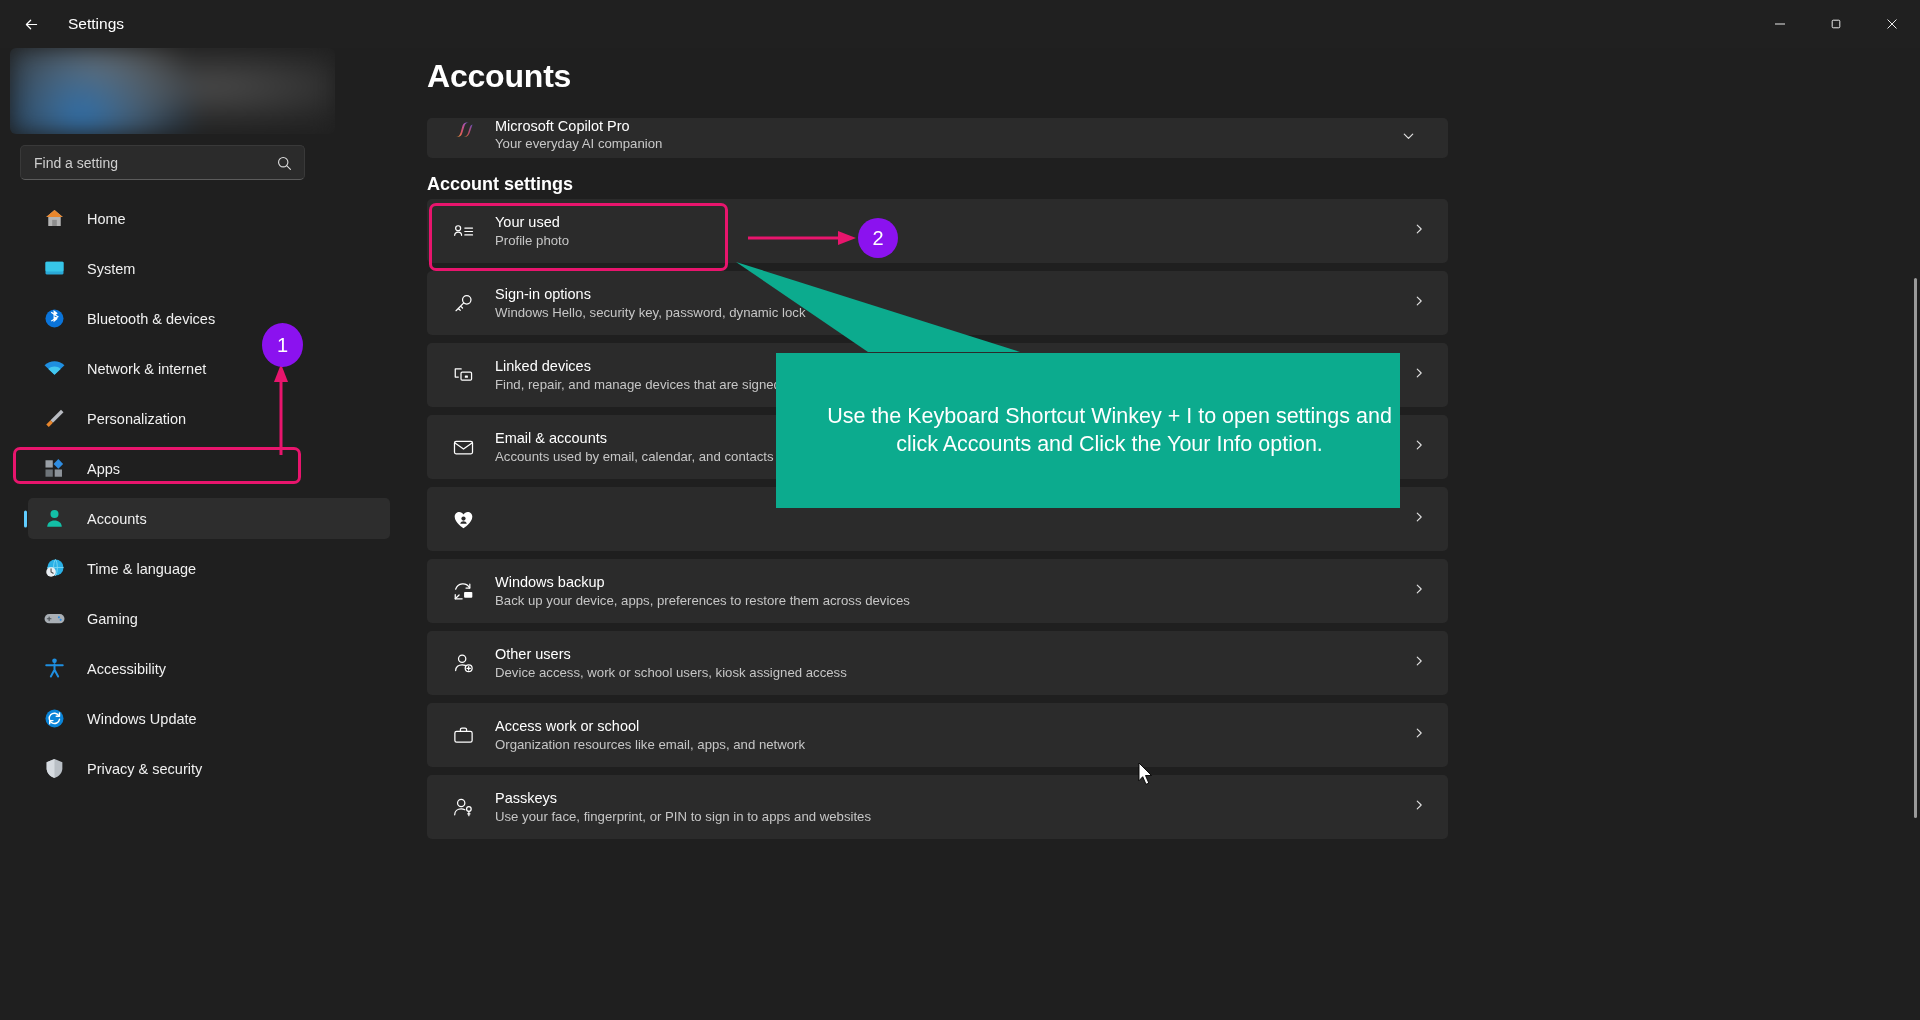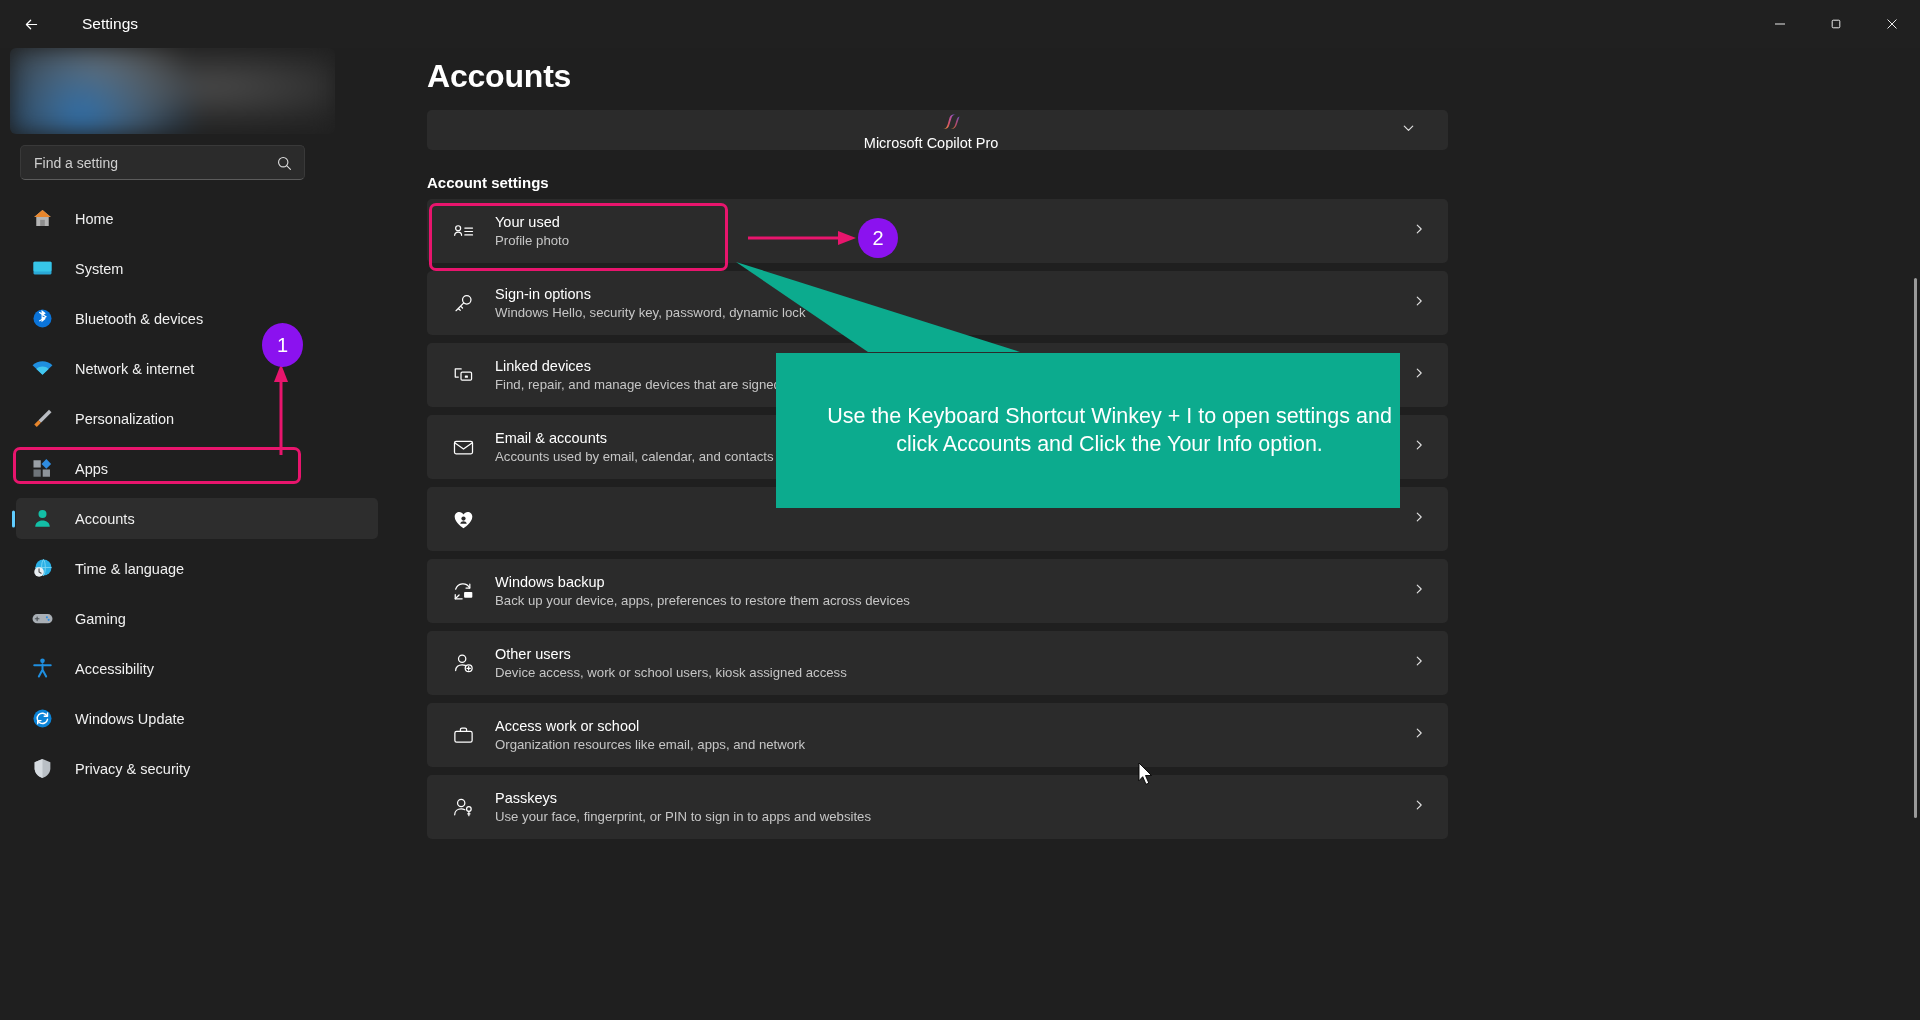--- a/index.html
+++ b/index.html
@@ -22,21 +22,21 @@
     background: #202020;
     display: flex; align-items: center;
   }
   .back-btn {
     width: 46px; height: 34px; margin-left: 8px;
     display: flex; align-items: center; justify-content: center;
     border-radius: 5px; color: #ffffff;
   }
   .back-btn svg { width: 17px; height: 17px; }
   .app-title {
-    margin-left: 28px;
+    margin-left: 14px;
     font-size: 15.5px; color: #ffffff; font-weight: 400;
   }
   .win-controls {
     position: absolute; right: 0; top: 0;
     height: 48px; display: flex;
   }
   .win-btn {
     width: 56px; height: 48px;
     display: flex; align-items: center; justify-content: center;
     color: #e8e8e8;
@@ -72,21 +72,21 @@
     border-radius: 5px;
     display: flex; align-items: center;
   }
   .search-box .ph {
     margin-left: 13px; font-size: 14px; color: #cfcfcf;
   }
   .search-icon {
     position: absolute; right: 11px; top: 9px;
     width: 17px; height: 17px; color: #dcdcdc;
   }
-  .nav { position: absolute; left: 0; top: 150px; width: 390px; }
+  .nav { position: absolute; left: 12px; top: 150px; width: 390px; }
   .nav-item {
     position: relative;
     height: 41px; margin: 0 12px 9px 16px;
     border-radius: 5px;
     display: flex; align-items: center;
     padding-left: 15px;
   }
   .nav-item.selected { background: #2d2d2d; }
   .nav-item.selected::before {
     content: "";
@@ -111,45 +111,44 @@
     width: 1530px; height: 972px;
     overflow: hidden;
   }
   .page-title {
     position: absolute; left: 37px; top: 10px;
     font-size: 32px; font-weight: 700; color: #ffffff;
     letter-spacing: -0.2px;
   }
   .content { position: absolute; left: 0; top: 54px; width: 1530px; }
   .copilot-card {
-    position: absolute; left: 37px; top: 8px;
+    position: absolute; left: 37px; top: 16px;
     width: 1021px; height: 40px;
     background: #2b2b2b;
     border-radius: 5px;
-    display: flex; align-items: center;
+    display: flex; 
     overflow: hidden;
-    flex-direction: column;
   }
   .copilot-icon {
     margin-left: 23px; width: 25px; height: 25px;
     flex: 0 0 25px;
   }
   .copilot-text { margin-left: 20px; }
   .copilot-title {
     font-size: 14.5px; color: #ffffff; margin-bottom: 2px;
   }
   .copilot-sub { font-size: 13.2px; color: #c8c8c8; }
   .copilot-chev {
     position: absolute; right: 32px; top: 50%;
     transform: translateY(-50%);
     color: #e0e0e0;
   }
   .section-head {
     position: absolute; left: 37px; top: 72px;
-    font-size: 15px; font-weight: 700; color: #ffffff;
+    font-size: 18px; font-weight: 700; color: #ffffff;
   }
   .rows { position: absolute; left: 37px; top: 97px; width: 1021px; }
   .row {
     position: relative;
     height: 64px; margin-bottom: 8px;
     background: #2b2b2b;
     border-radius: 5px;
     display: flex; align-items: center;
   }
   .row-icon {

